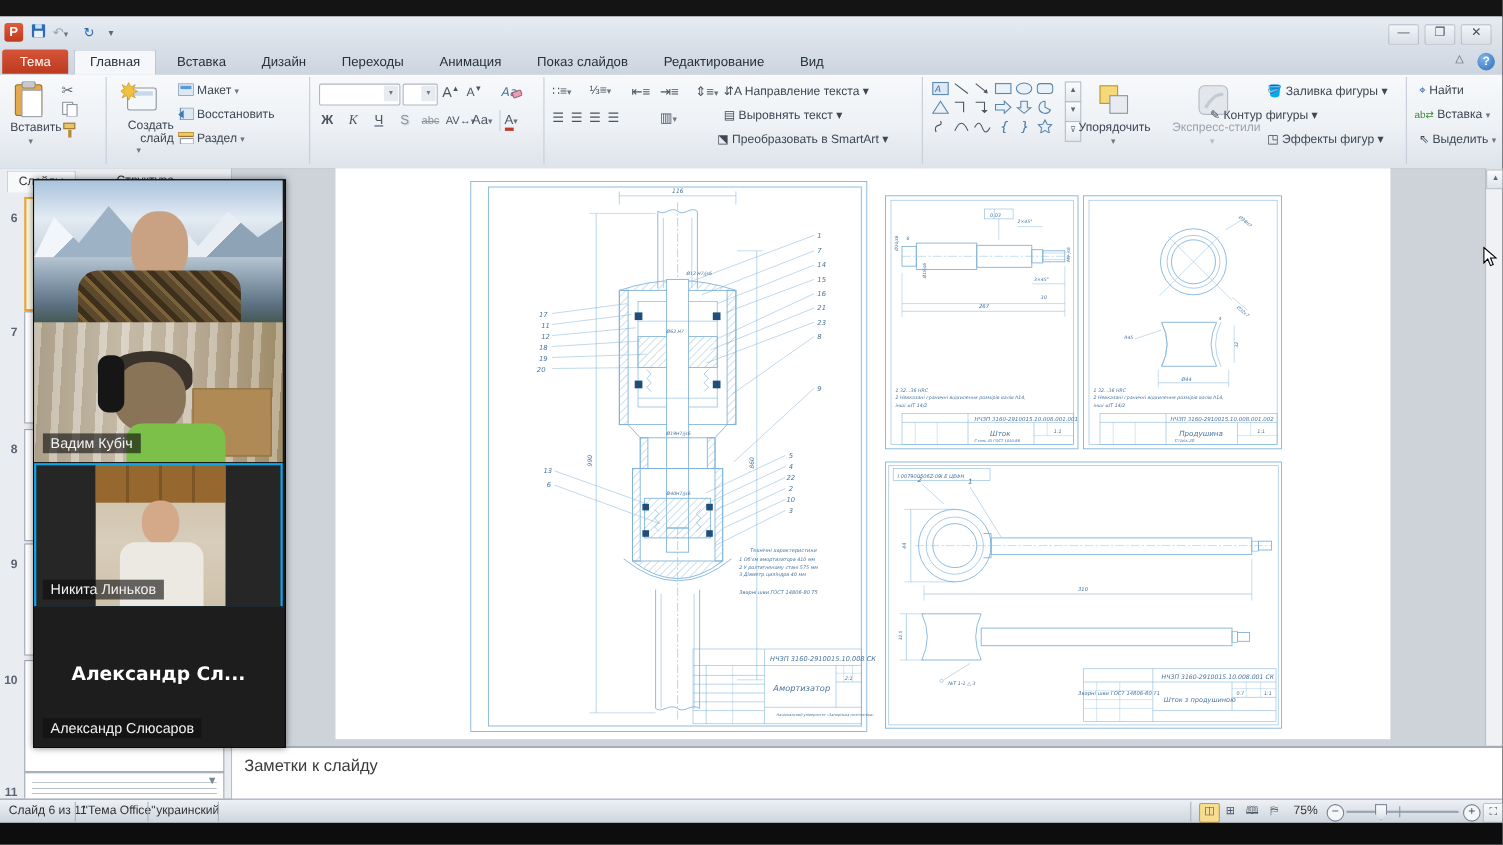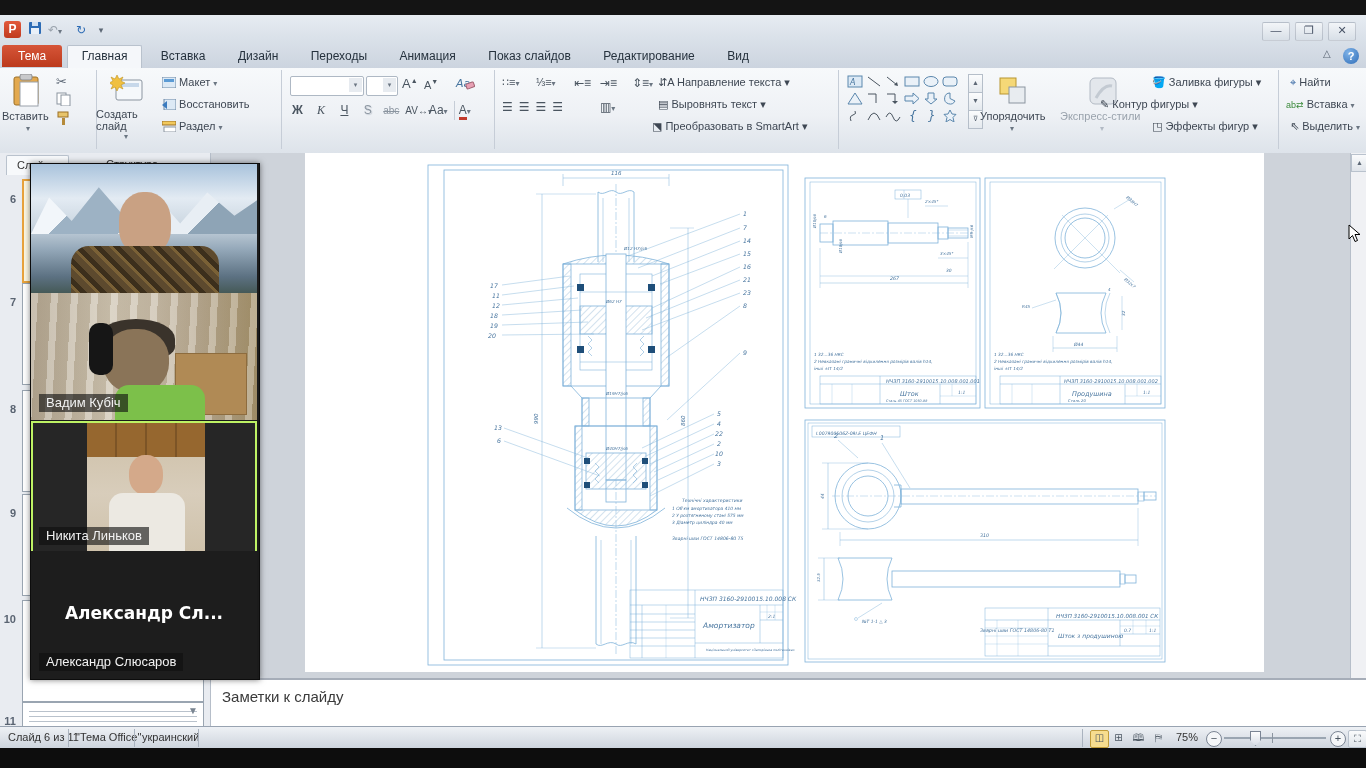--- a/index.html
+++ b/index.html
@@ -29,21 +29,21 @@
     background:radial-gradient(circle at 35% 30%,#7fb3e8,#2f6db8);color:#fff;font-size:11px;font-weight:bold;
     text-align:center;line-height:16px;}
   
   .ribbon{left:0;top:68px;width:1366px;height:85px;
     background:linear-gradient(180deg,#f7f9fb 0%,#eef1f5 55%,#dde3ea 100%);
     border-bottom:1px solid #aab4c0;}
   .gsep{top:70px;width:1px;height:79px;background:#c6cdd7;}
   .glabel{top:137px;font-size:11px;color:#68727e;text-align:center;}
   .launcher{top:139px;width:10px;height:10px;border:1px solid #97a1ad;border-top:none;border-left:none;
     font-size:7px;line-height:8px;color:#6b7682;text-align:center;}
-  .rbtn-label{font-size:11px;color:#3e4753;text-align:left;}
+  .rbtn-label{font-size:11px;color:#3e4753;text-align:right;}
   .rbtn-label.grayed,.grayed{color:#9aa3ad;}
   .mini-cmd{font-size:11px;color:#3e4753;white-space:nowrap;}
   .caret{font-size:8px;color:#6b7682;}
   .fmt-letter{display:inline-block;width:19px;height:19px;line-height:19px;text-align:center;
     font-size:12px;color:#4a5560;}
   .combo{border:1px solid #aeb8c4;background:#fff;height:18px;border-radius:2px;}
   .combo .dd{position:absolute;right:1px;top:1px;width:13px;height:14px;background:#e7ebf0;font-size:7px;
     color:#6b7682;text-align:center;line-height:14px;}
   .shape-cell{display:inline-block;width:19px;height:17px;text-align:center;vertical-align:top;}
   .sg-btn{width:13px;height:17px;border:1px solid #b5bec9;background:linear-gradient(180deg,#fbfcfd,#e4e9ee);
@@ -706,21 +706,21 @@
     </div>
     <div class="tile scene-room" style="top:129px;height:127px">
       <div class="curtain"></div>
       <div class="shelf"></div>
       <div class="person2-hair"></div>
       <div class="person2-head"></div>
       <div class="headset"></div>
       <div class="person2-body"></div>
       <div class="name-tag">Вадим Кубіч</div>
     </div>
-    <div class="tile scene-kitchen" style="top:257px;height:128px;border:2px solid #bef264;width:222px">
+    <div class="tile scene-kitchen" style="top:257px;height:128px;border:2px solid #0ea5e9;width:222px">
       <div class="kwin"></div>
       <div class="cabinet"></div>
       <div class="person3-head"></div>
       <div class="person3-body"></div>
       <div class="name-tag" style="left:6px;bottom:6px">Никита Линьков</div>
     </div>
     <div class="tile tile-off" style="top:387px;height:128px">
       <div class="off-name">Александр Сл...</div>
       <div class="name-tag">Александр Слюсаров</div>
     </div>

